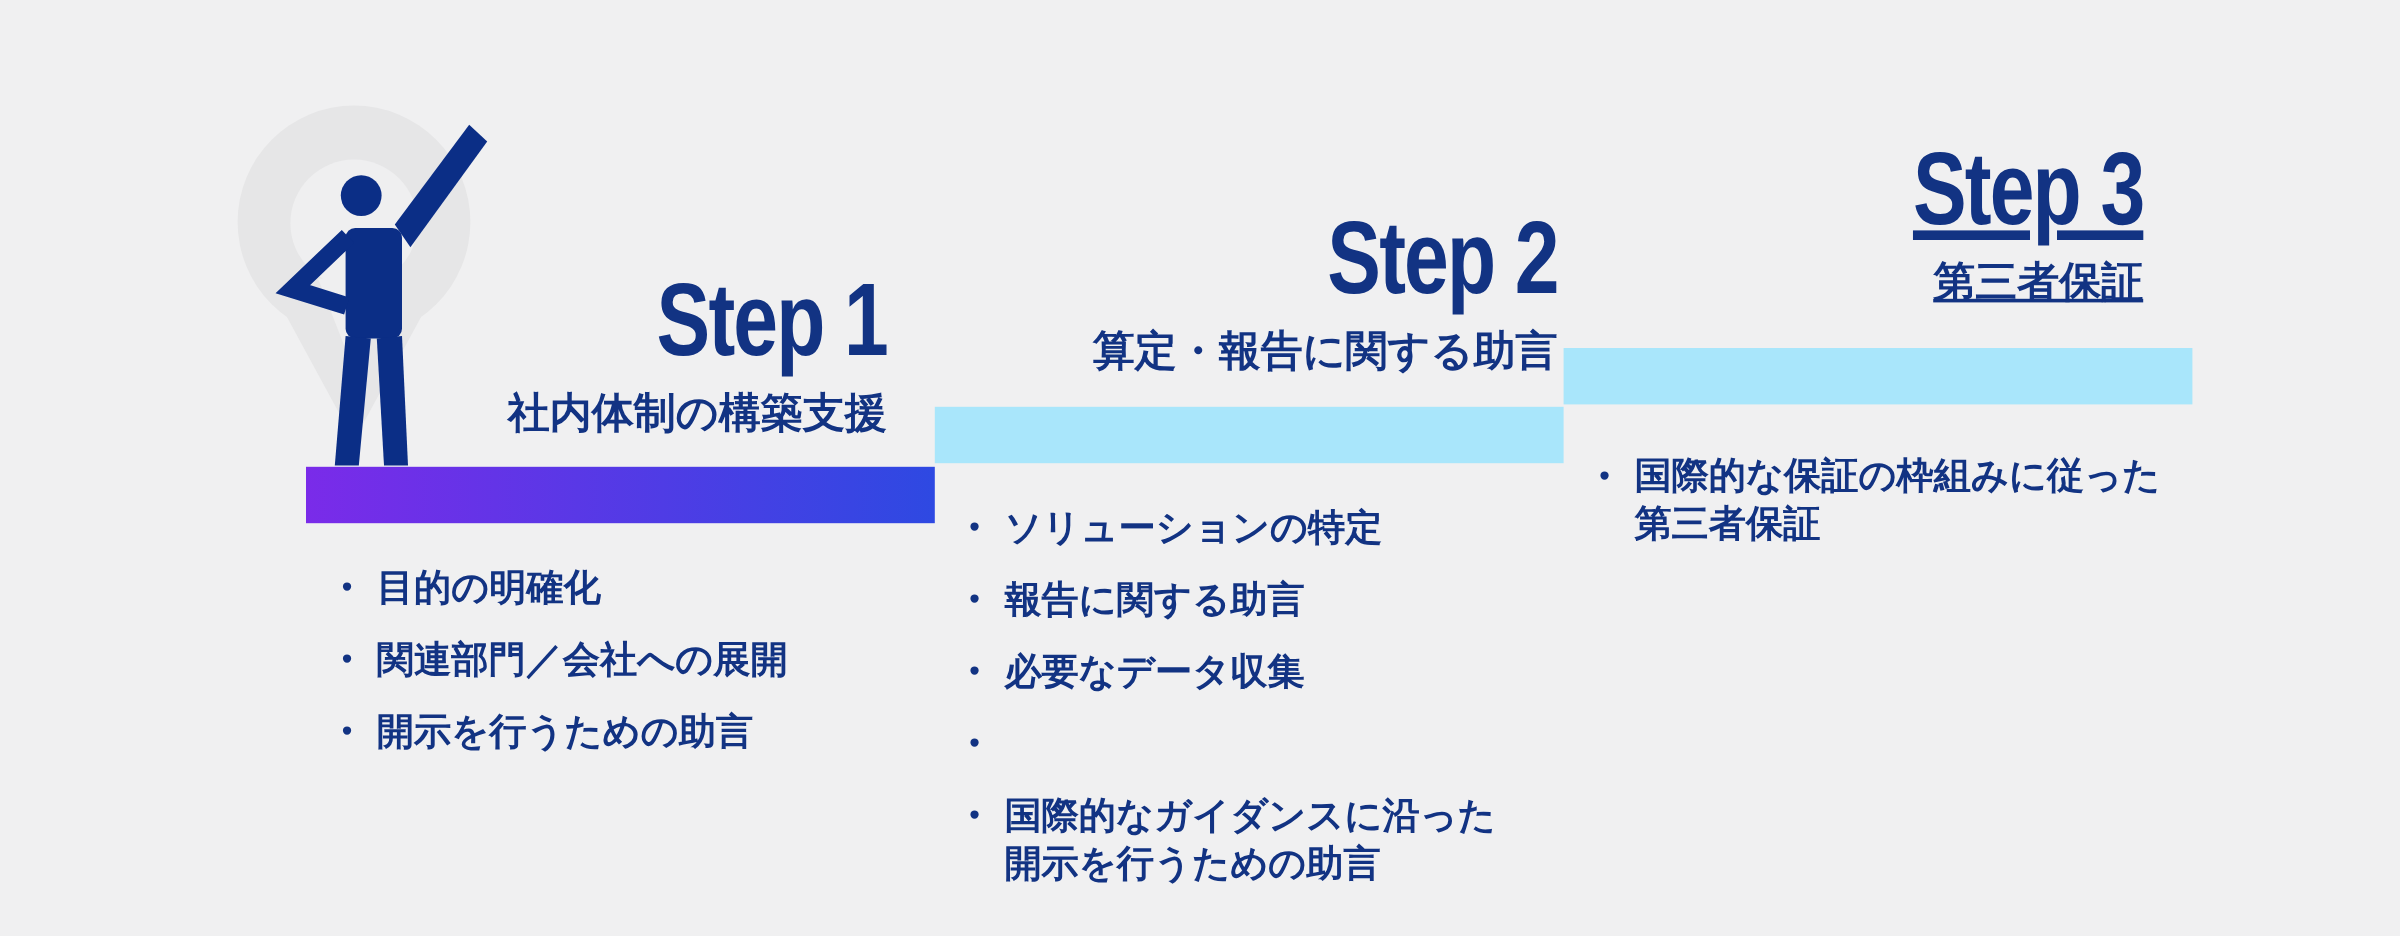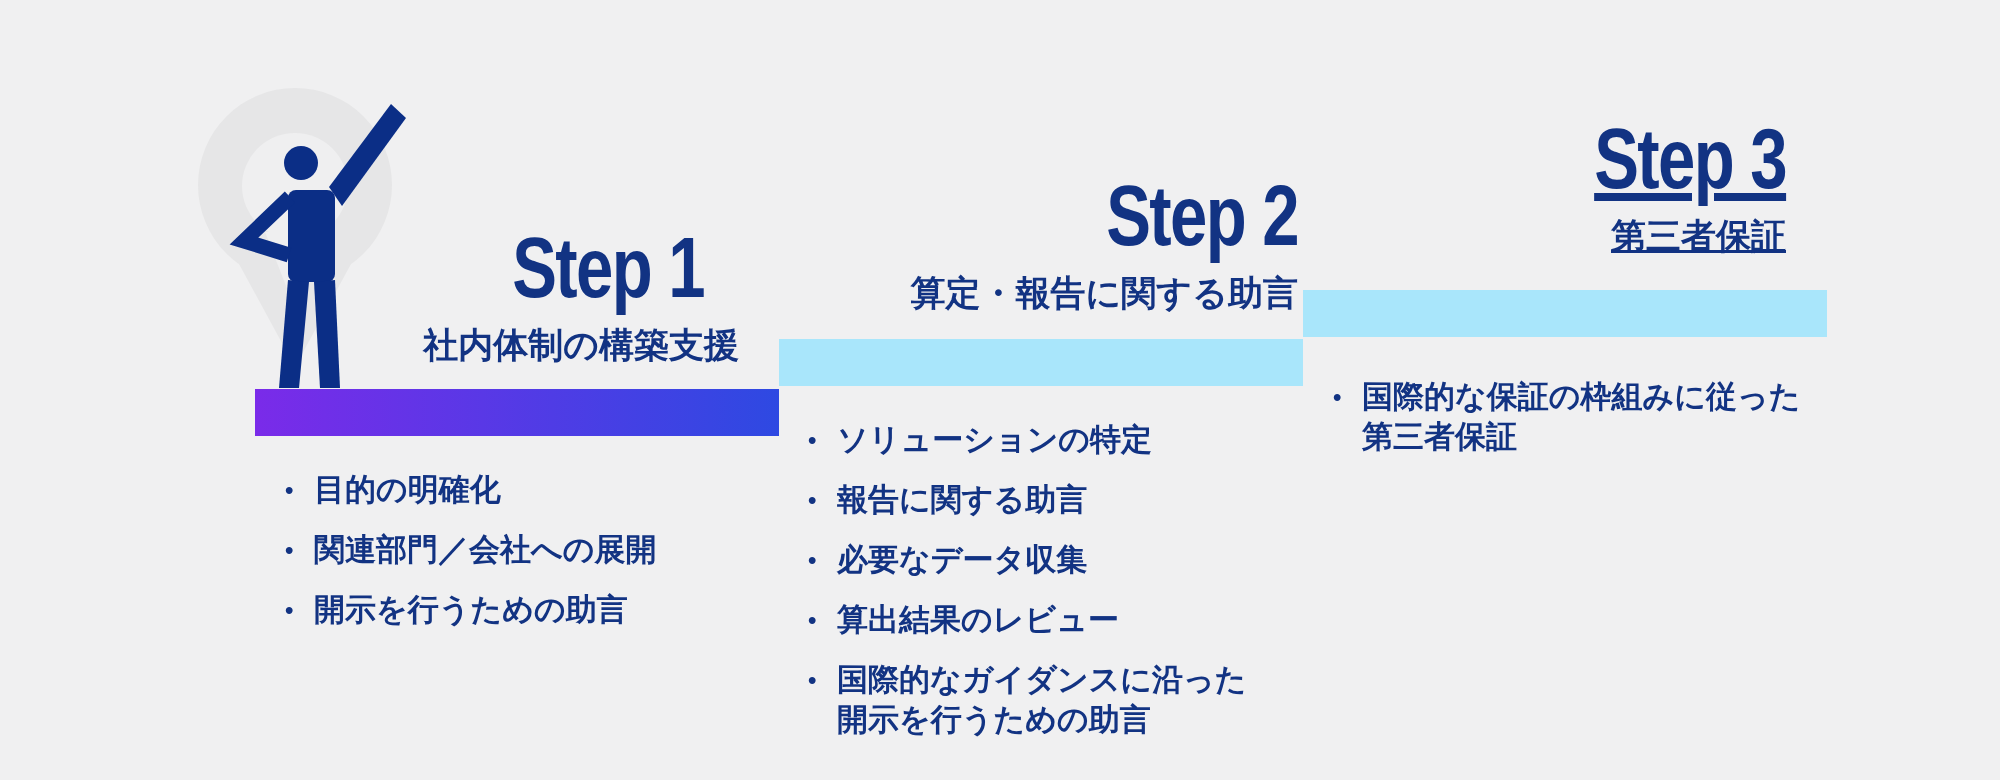--- a/index.html
+++ b/index.html
@@ -41,21 +41,21 @@
     background: var(--light-blue, #A9E6FB);
   }
   
   .step-header {
     position: absolute;
     display: flex;
     flex-direction: column;
     align-items: flex-end;
     text-align: right;
   }
-  .step-header-1 { right: 1261px; top: 224px; align-items: center; }
+  .step-header-1 { right: 1261px; top: 224px; }
   .step-header-2 { right: 702px;  top: 172px; }
   .step-header-3 { right: 214px;  top: 115px; text-decoration: underline; }
   .step-title {
     font-size: 86px;
     font-weight: 700;
     line-height: 1;
     letter-spacing: -2px;
     transform: scaleX(0.78);
     transform-origin: right center;
     color: var(--navy, #123383);
@@ -168,21 +168,20 @@
     <li class="bullet-item">
       <span class="bullet-dot">•</span>
       <span class="bullet-text">報告に関する助言</span>
     </li>
     <li class="bullet-item">
       <span class="bullet-dot">•</span>
       <span class="bullet-text">必要なデータ収集</span>
     </li>
     <li class="bullet-item">
       <span class="bullet-dot">•</span>
-      <span class="bullet-text">算出結果のレビュー</span>
     </li>
     <li class="bullet-item">
       <span class="bullet-dot">•</span>
       <span class="bullet-text">国際的なガイダンスに沿った
 開示を行うための助言</span>
     </li>
   </ul>
 
   <div class="step-header step-header-3">
     <div class="step-title">Step 3</div>

